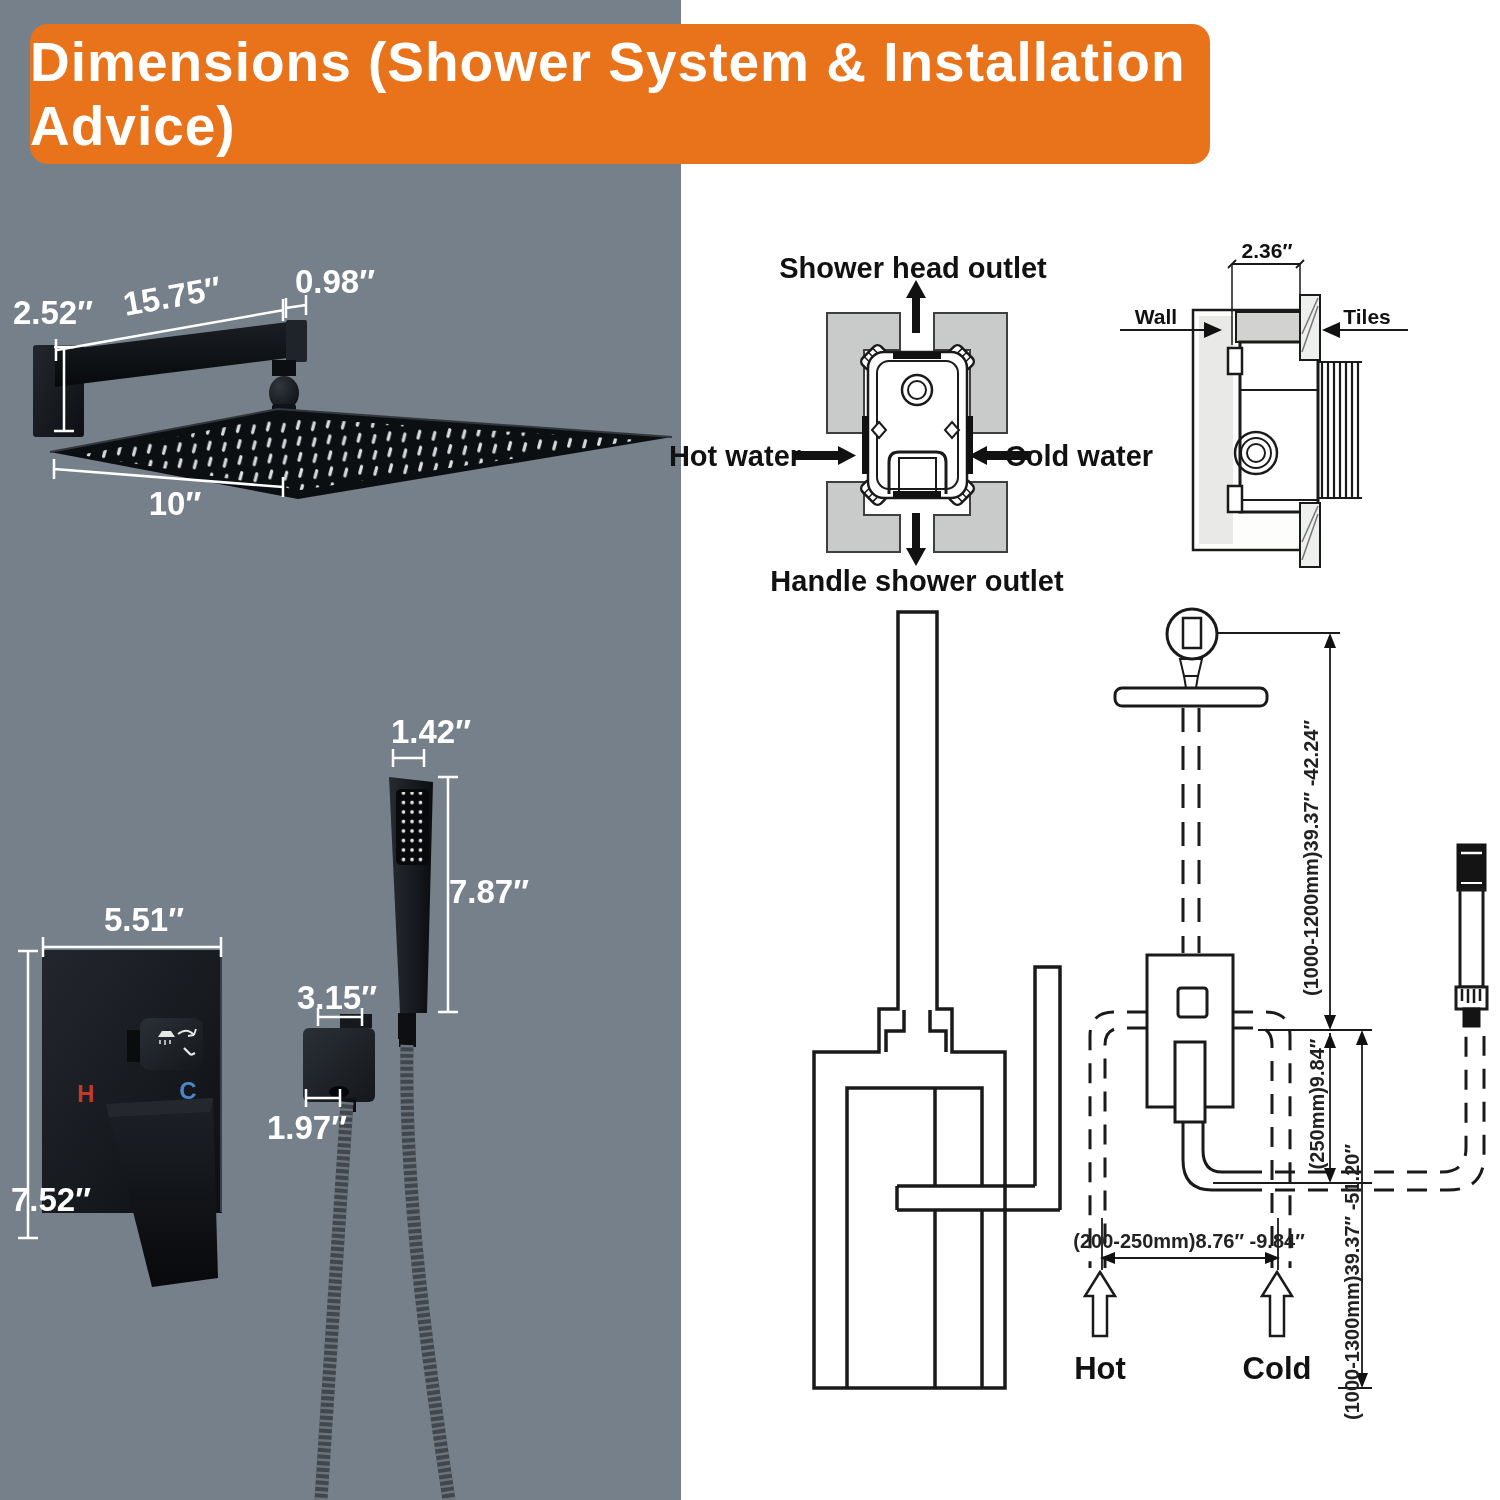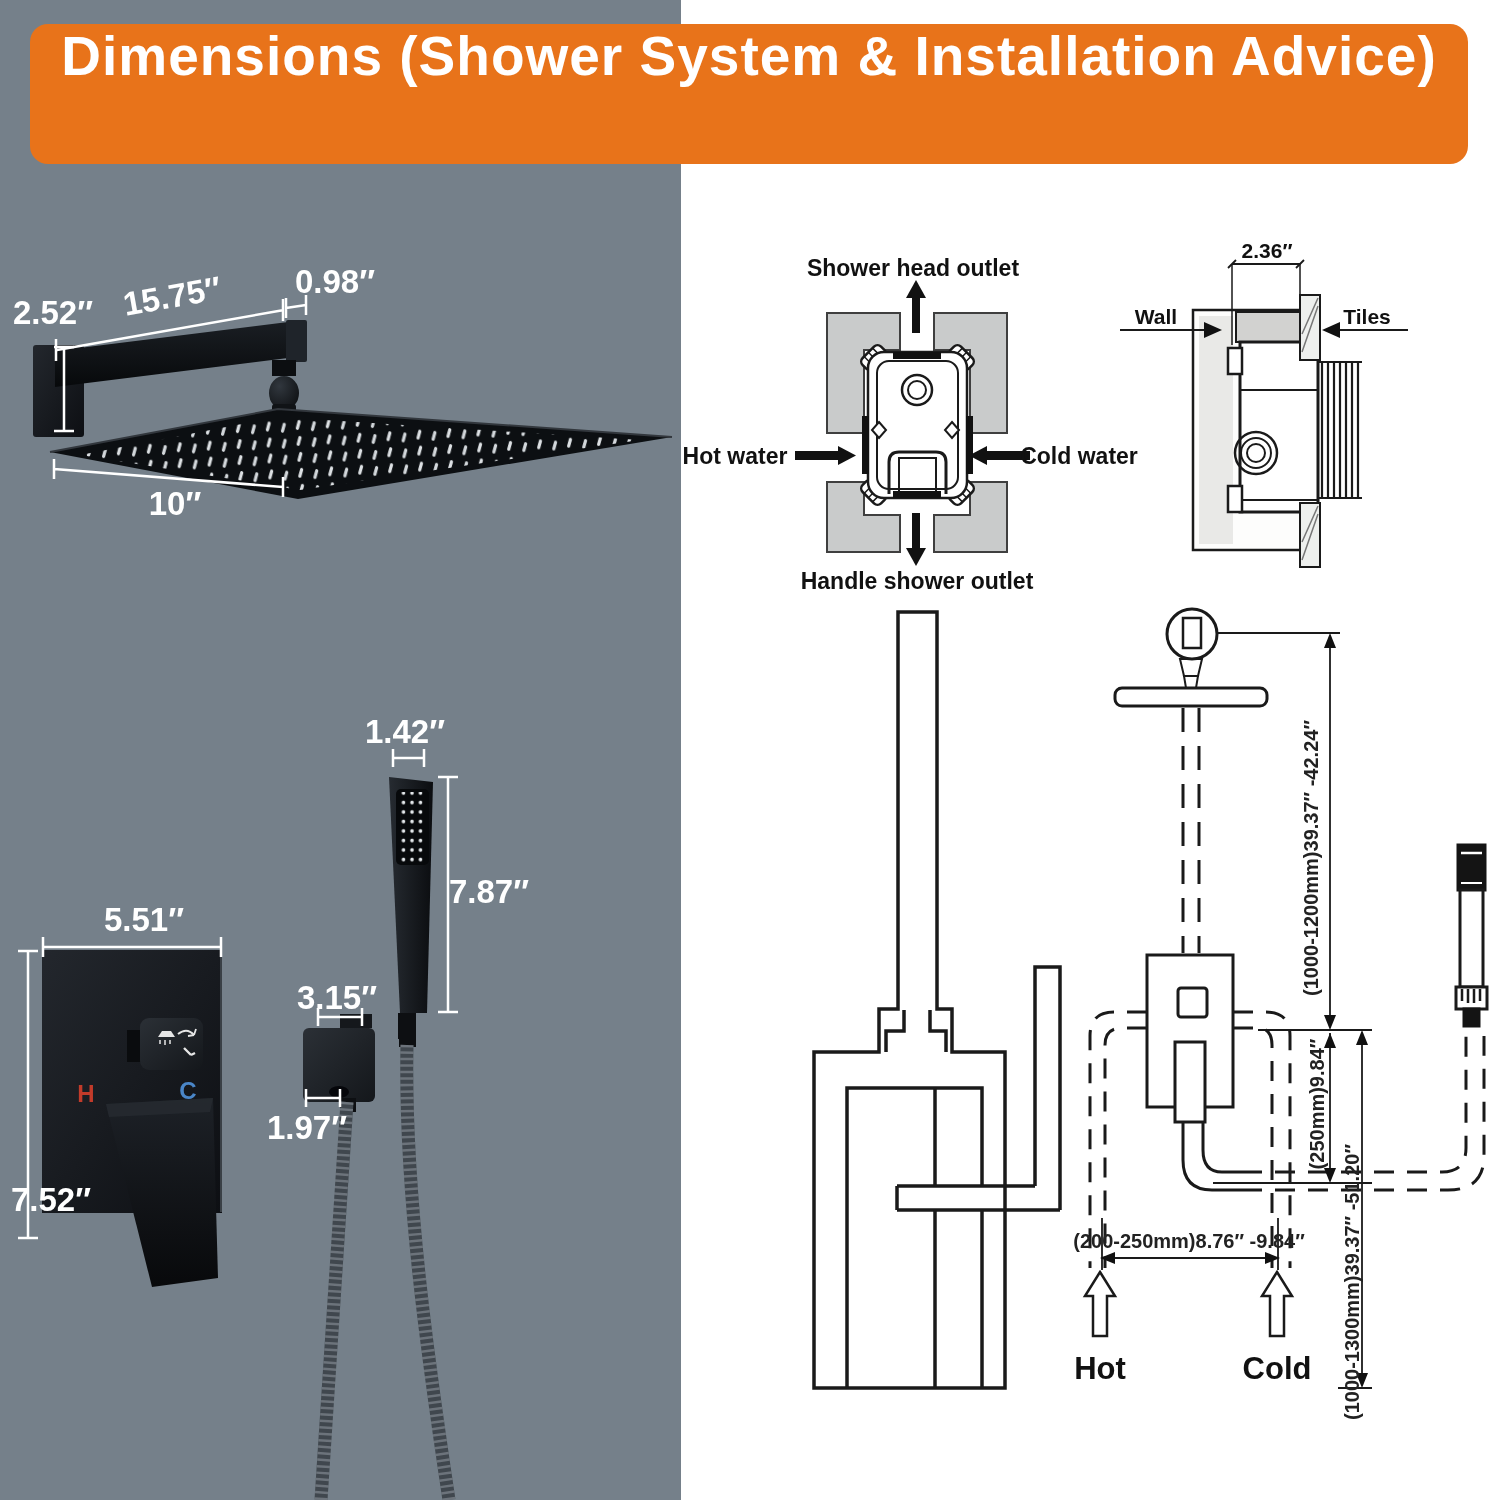--- a/index.html
+++ b/index.html
@@ -1,29 +1,29 @@
 <!DOCTYPE html>
 <html style="--banner-bg: #E8731A; --panel-gray: #75808A; --dim-white: #FFFFFF; --line-black: #1A1A1A; --hot: #C23B2A; --cold: #4A86C8;"><head>
 <meta charset="utf-8">
 <style>
   html,body{margin:0;padding:0;background:#ffffff;}
   .canvas{position:relative;width:1500px;height:1500px;background:#ffffff;overflow:hidden;
           font-family:"Liberation Sans",sans-serif;}
   .bg-left{position:absolute;left:0;top:0;width:681px;height:1500px;background:var(--panel-gray,#75808A);}
-  .banner{position:absolute;left:30px;top:24px;width:1438px;height:140px;
+  .banner{position:absolute;left:30px;top:24px;width:1180px;height:140px;
           background:var(--banner-bg,#E8731A);border-radius:18px;
-          display:flex;justify-content:center;}
+          display:flex;align-items:center;justify-content:center;}
   .banner .ttl{color:#fff;font-size:55px;font-weight:bold;letter-spacing:1px;}
   .gfx{position:absolute;left:0;top:0;}
   .lbl{position:absolute;transform:translate(-50%,-50%);white-space:nowrap;line-height:1;}
   .rot{transform:translate(-50%,-50%) rotate(-90deg);}
   .rot10{transform:translate(-50%,-50%) rotate(-10deg);}
   .w{color:#ffffff;font-size:33px;font-weight:bold;}
   .hc{font-size:24px;font-weight:bold;}
-  .b{color:#111111;font-size:23px;font-weight:bold;}
+  .b{color:#111111;font-size:29px;font-weight:bold;}
   .bs{color:#111111;font-size:21px;font-weight:bold;}
   .d{color:#222222;font-size:20px;font-weight:600;}
   .big{font-size:31px;}
 </style>
 </head>
 <body>
 
 <div class="canvas">
 
   <div class="bg-left"></div>
@@ -283,21 +283,21 @@
   <div class="banner">
     <span class="ttl">Dimensions (Shower System &amp; Installation Advice)</span>
   </div>
 
   <div class="lbl w" style="left:53px;top:312px;">2.52″</div>
   <div class="lbl w rot10" style="left:172px;top:296px;">15.75″</div>
   <div class="lbl w" style="left:303px;top:281px;margin-left:32px;">0.98″</div>
   <div class="lbl w" style="left:175px;top:503px;">10″</div>
   <div class="lbl w" style="left:132px;top:919px;margin-left:12px;">5.51″</div>
   <div class="lbl w" style="left:51px;top:1199px;">7.52″</div>
-  <div class="lbl w" style="left:405px;top:731px;">1.42″</div>
+  <div class="lbl w" style="left:431px;top:731px;">1.42″</div>
   <div class="lbl w" style="left:489px;top:891px;">7.87″</div>
   <div class="lbl w" style="left:337px;top:997px;">3.15″</div>
   <div class="lbl w" style="left:307px;top:1127px;">1.97″</div>
   <div class="lbl hc" style="left:86px;top:1094px;color:var(--hot,#C23B2A);">H</div>
   <div class="lbl hc" style="left:188px;top:1091px;color:var(--cold,#4A86C8);">C</div>
 
   <div class="lbl b" style="left:913px;top:268px;">Shower head outlet</div>
   <div class="lbl b" style="left:735px;top:456px;">Hot water</div>
   <div class="lbl b" style="left:1079px;top:456px;">Cold water</div>
   <div class="lbl b" style="left:917px;top:581px;">Handle shower outlet</div>

